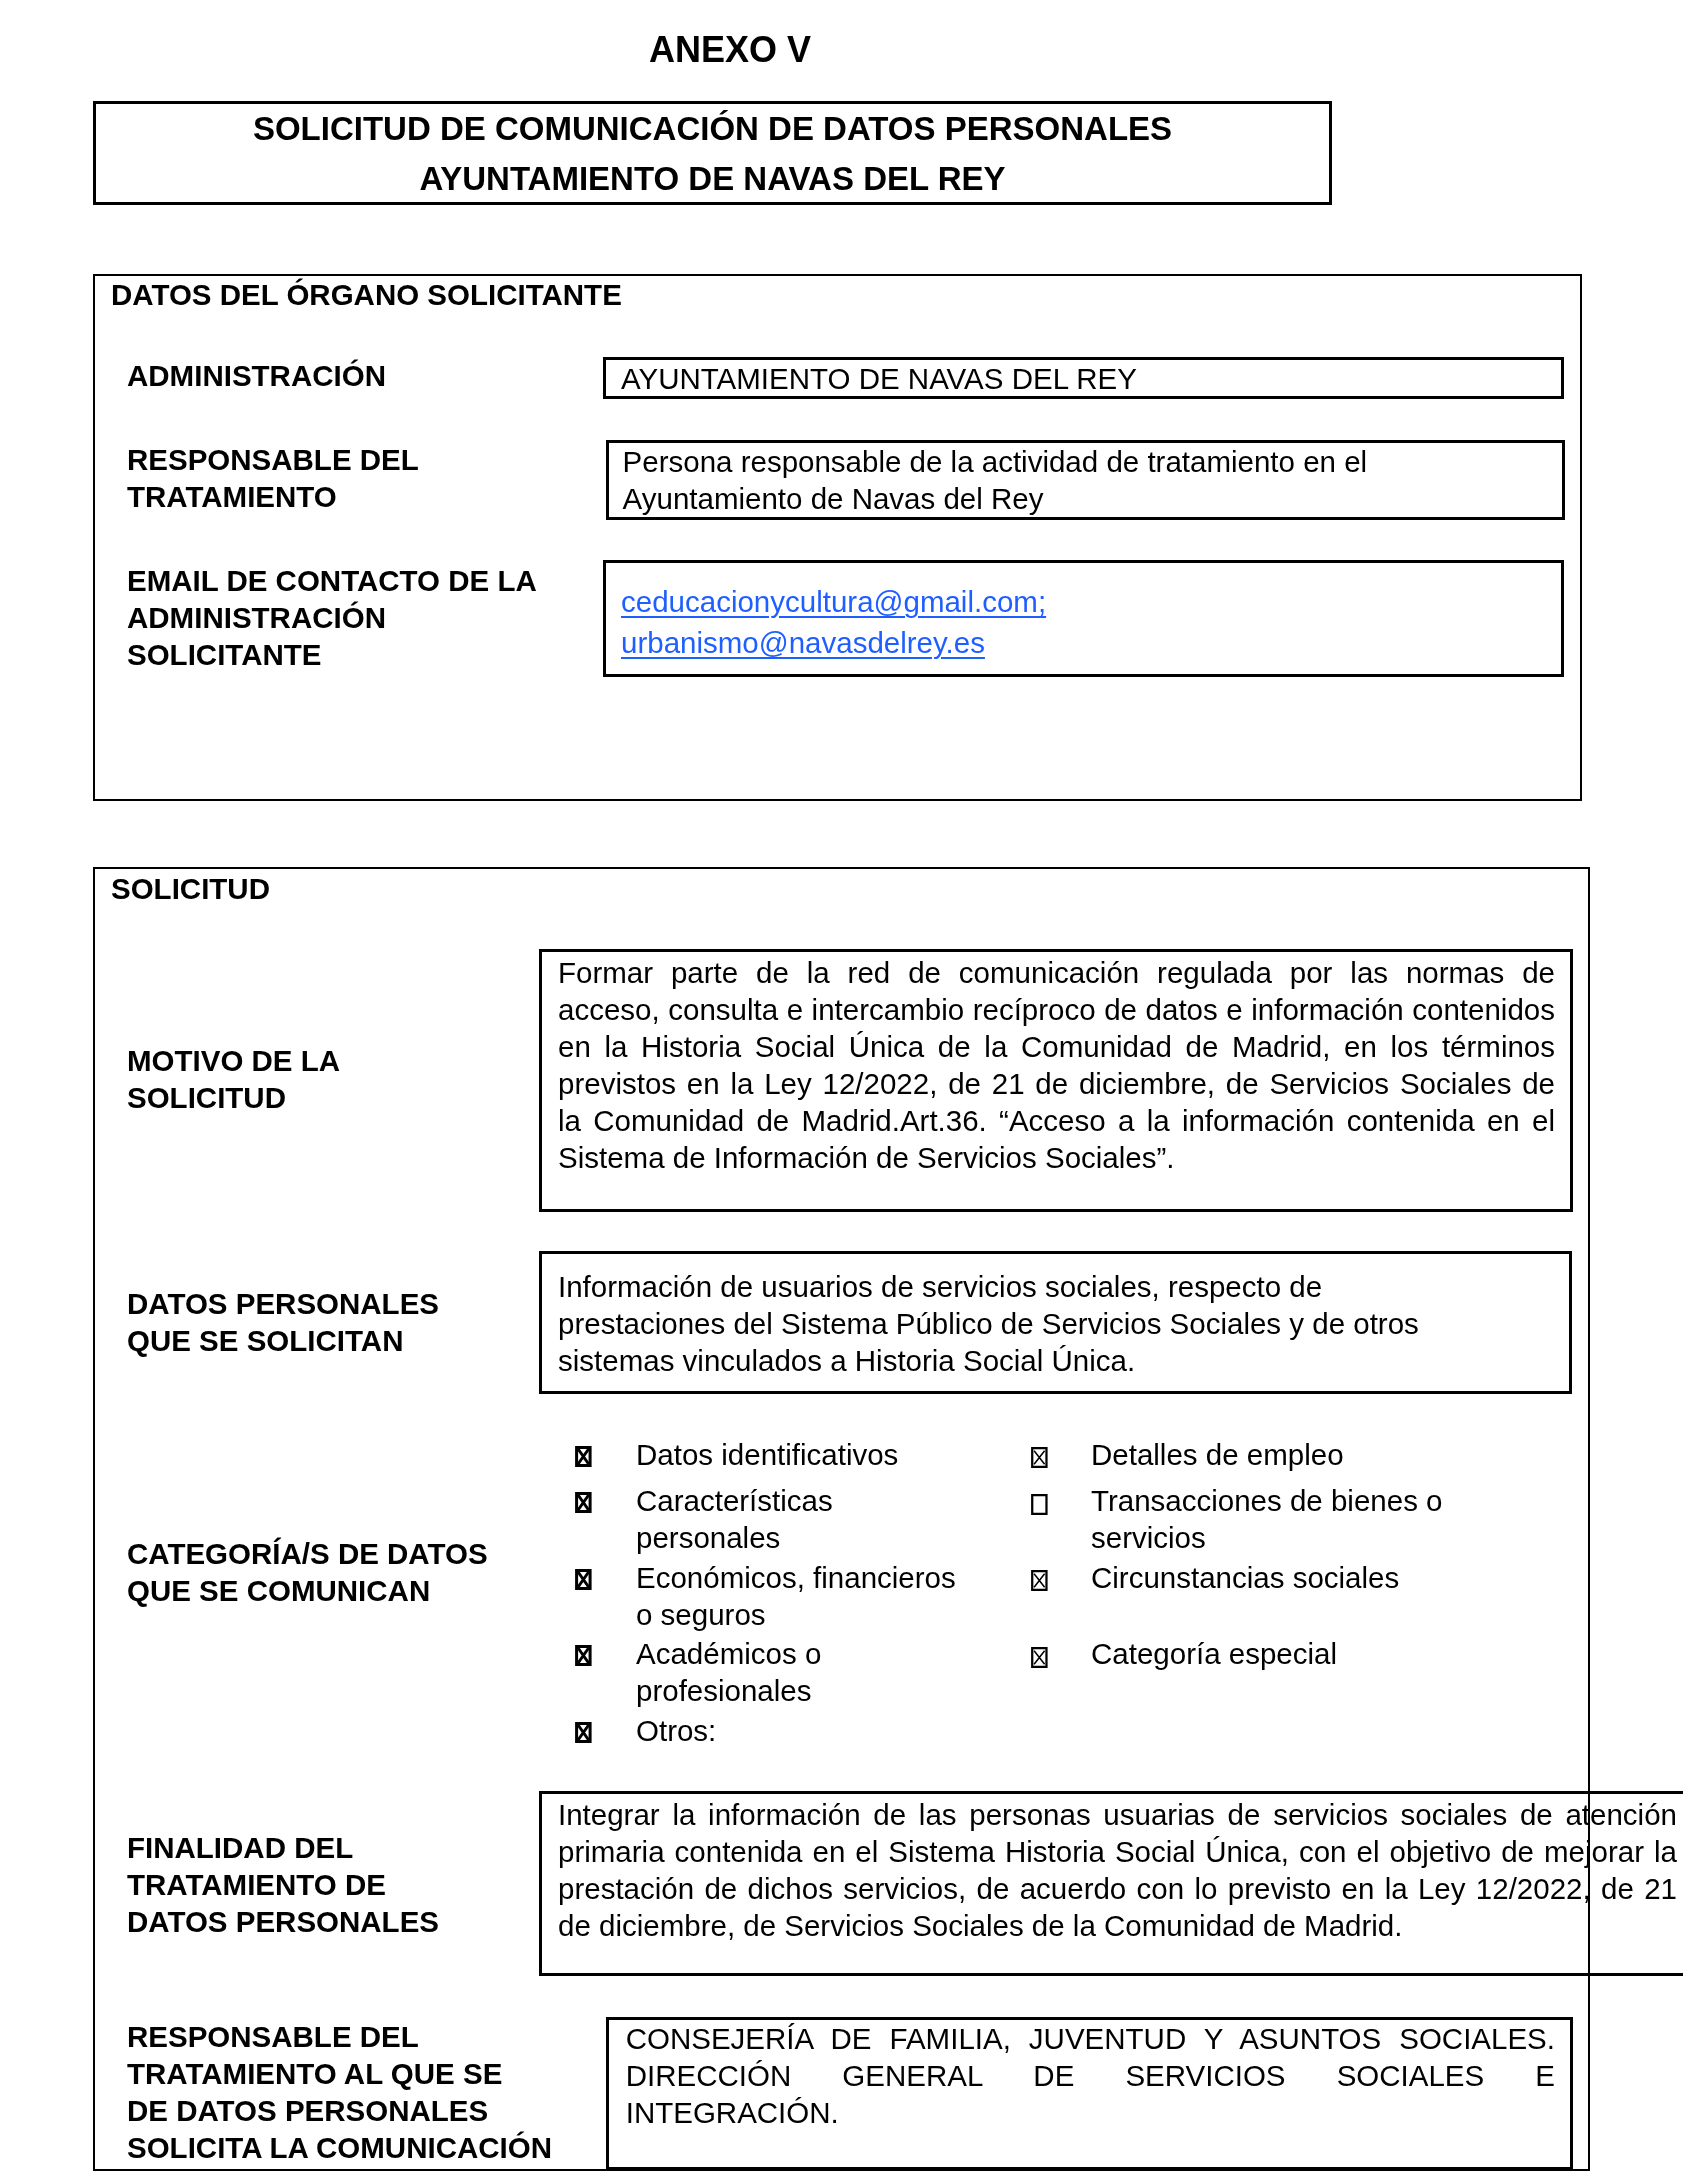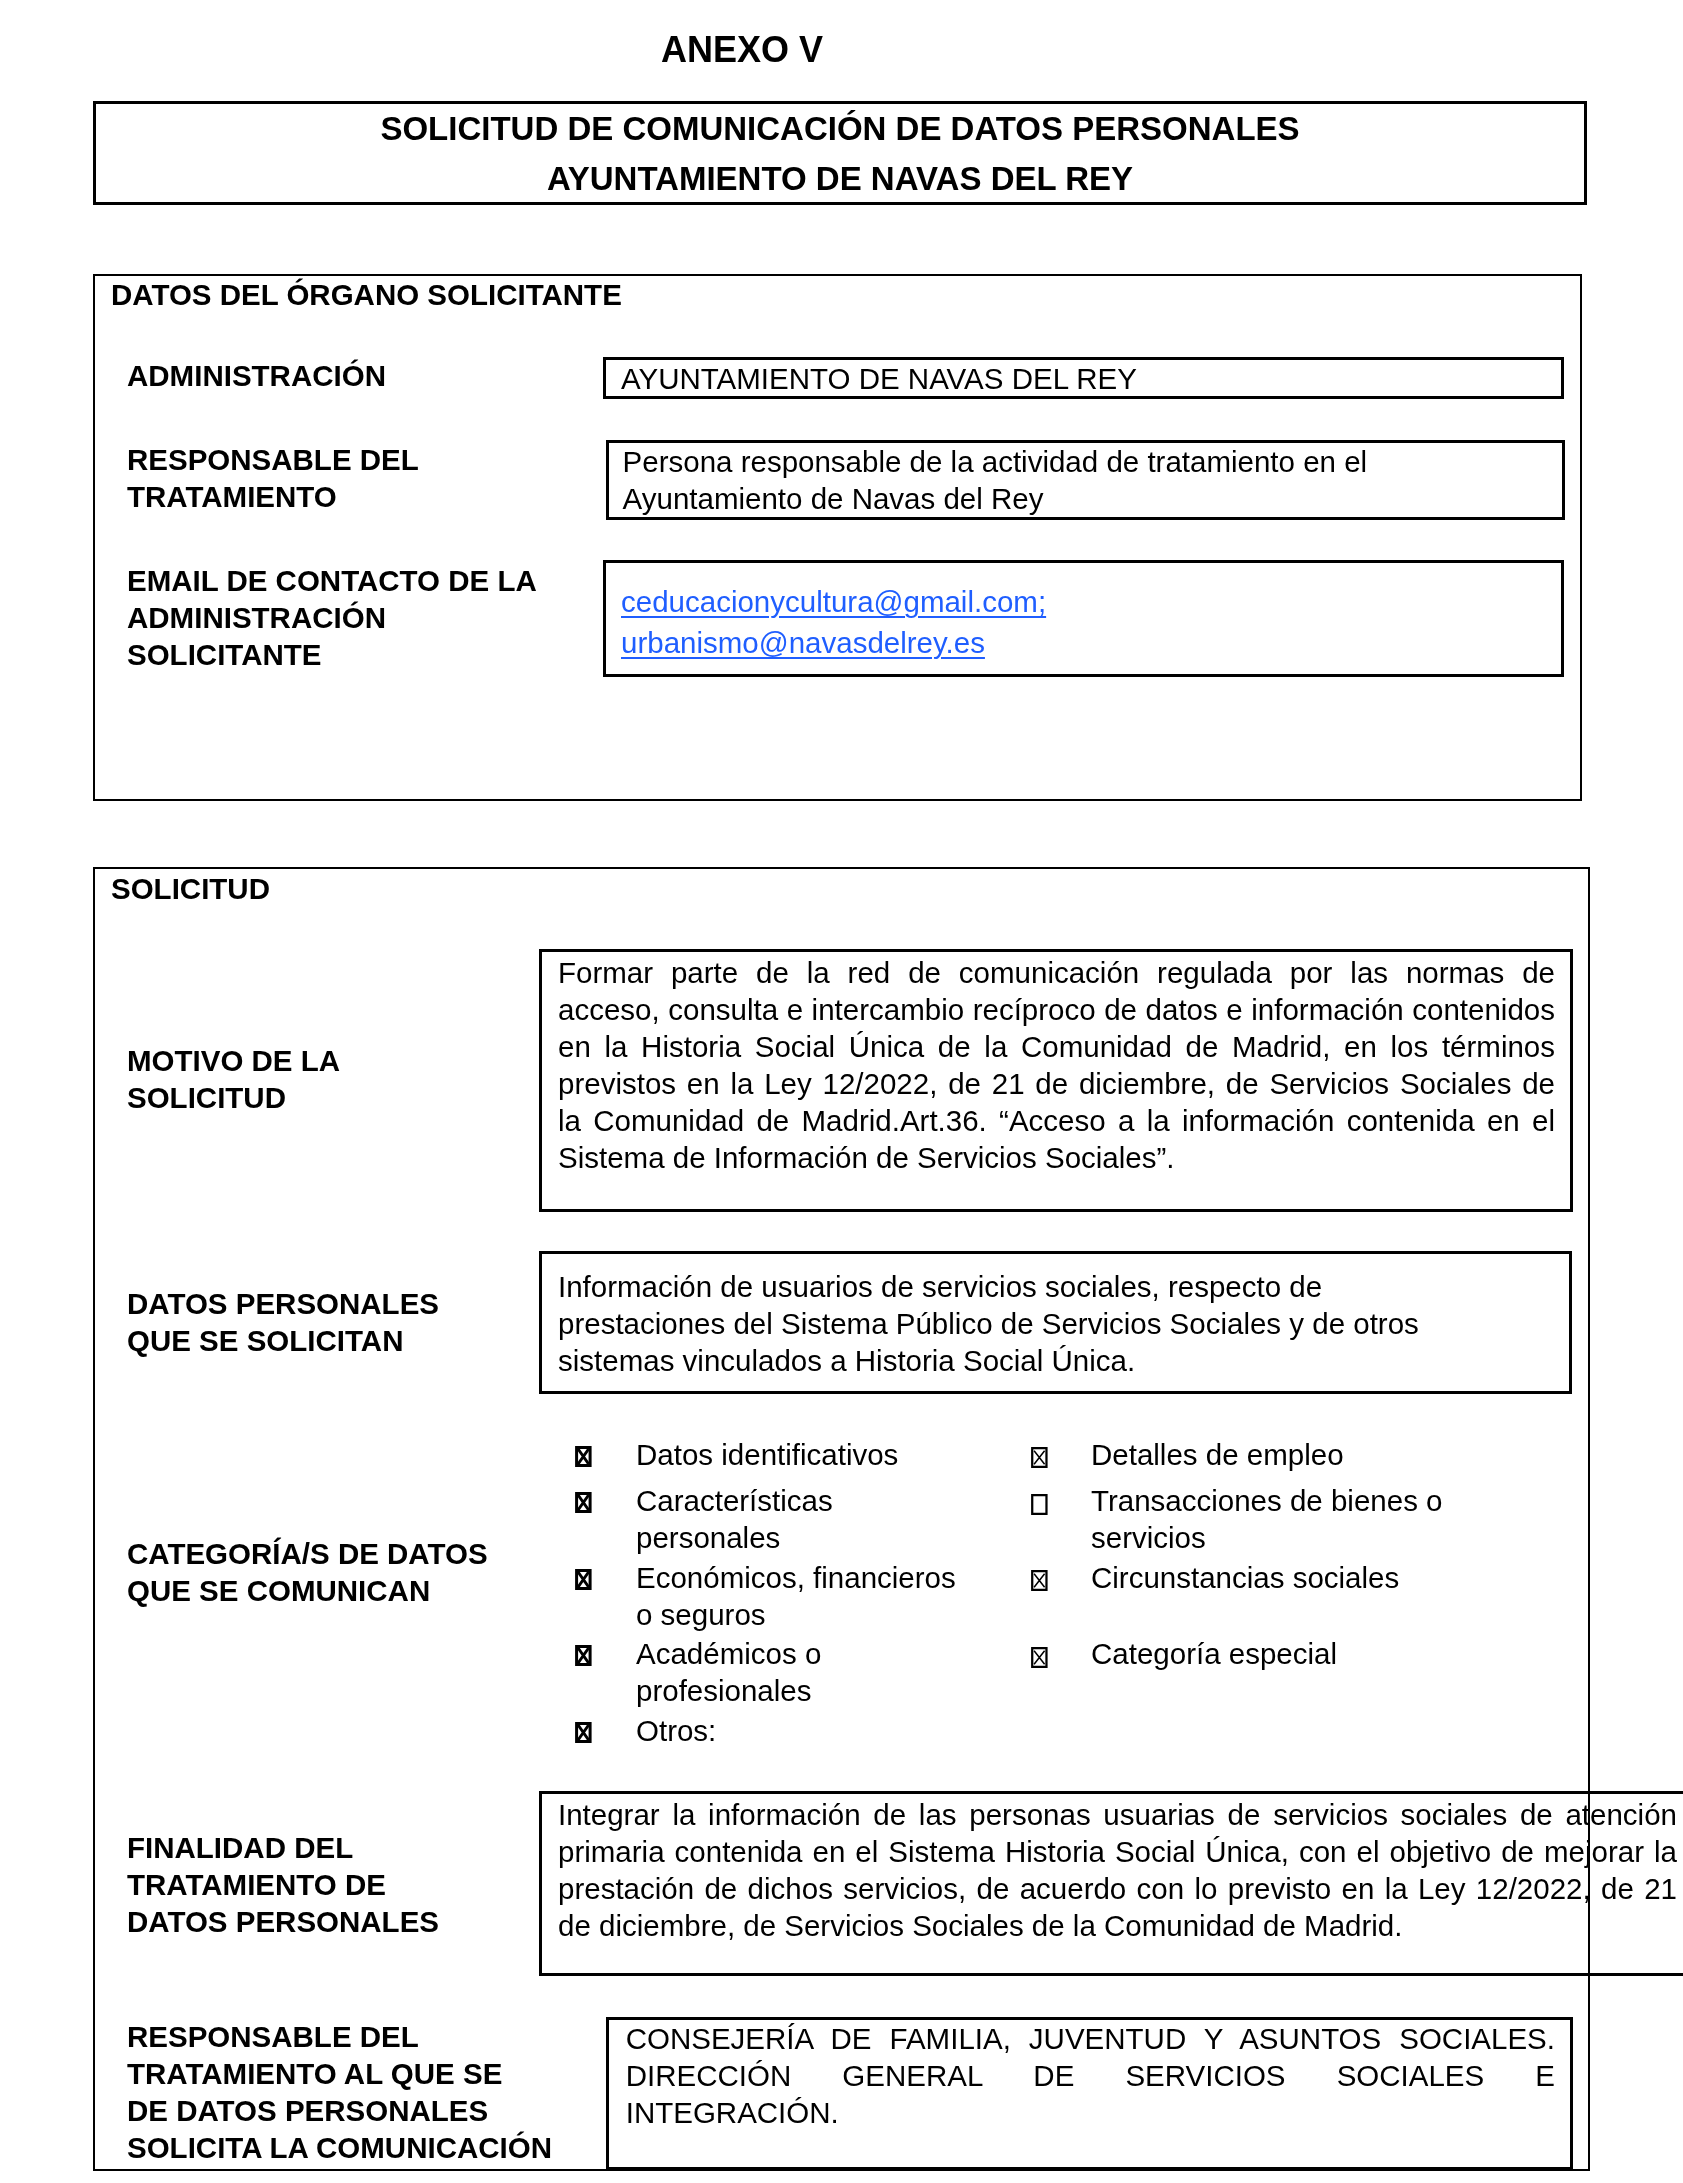--- a/index.html
+++ b/index.html
@@ -4,21 +4,21 @@
 <style>
   html, body { margin: 0; padding: 0; background: #ffffff; }
   body {
     width: 1684px; height: 2183px; position: relative; overflow: hidden;
     font-family: "Liberation Sans", "DejaVu Sans", sans-serif;
     color: #000000;
   }
   .box { position: absolute; border: 3px solid #000; box-sizing: border-box; }
   .box-thin { position: absolute; border: 2.3px solid #000; box-sizing: border-box; }
   .annex-title {
-    position: absolute; left: 12px; width: 1460px; top: 29px; text-align: center;
+    position: absolute; left: 0; width: 1460px; top: 29px; text-align: center;
     font-size: 36px; font-weight: bold; line-height: 42px;
   }
   .doc-title {
     width: 100%; text-align: center; font-weight: bold; font-size: 33px;
     line-height: 58px; position: absolute; left: 0;
   }
   .section-header {
     position: absolute; font-weight: bold; font-size: 29.5px; line-height: 35px;
   }
   .label {
@@ -35,21 +35,21 @@
   .cb {
     position: absolute; width: 16.7px; height: 21px; box-sizing: border-box;
   }
   .cb svg { display: block; }
 </style>
 </head>
 <body>
 
 <div class="annex-title">ANEXO V</div>
 
-<div class="box" style="left:93px; top:101px; width:1494px; height:104px;">
+<div class="box" style="left:93px; top:101px; width:1239px; height:104px;">
   <div class="doc-title" style="top:-4.5px;">SOLICITUD DE COMUNICACIÓN DE DATOS PERSONALES</div>
   <div class="doc-title" style="top:46px;">AYUNTAMIENTO DE NAVAS DEL REY</div>
 </div>
 
 <div class="box-thin" style="left:93px; top:274px; width:1489px; height:527px;"></div>
 <div class="section-header" style="left:111px; top:277px;">DATOS DEL ÓRGANO SOLICITANTE</div>
 
 <div class="label" style="top:357px;">ADMINISTRACIÓN</div>
 <div class="box" style="left:603px; top:357px; width:961px; height:42px;">
   <div class="value" style="left:15px; top:0px; white-space:nowrap;">AYUNTAMIENTO DE NAVAS DEL REY</div>

